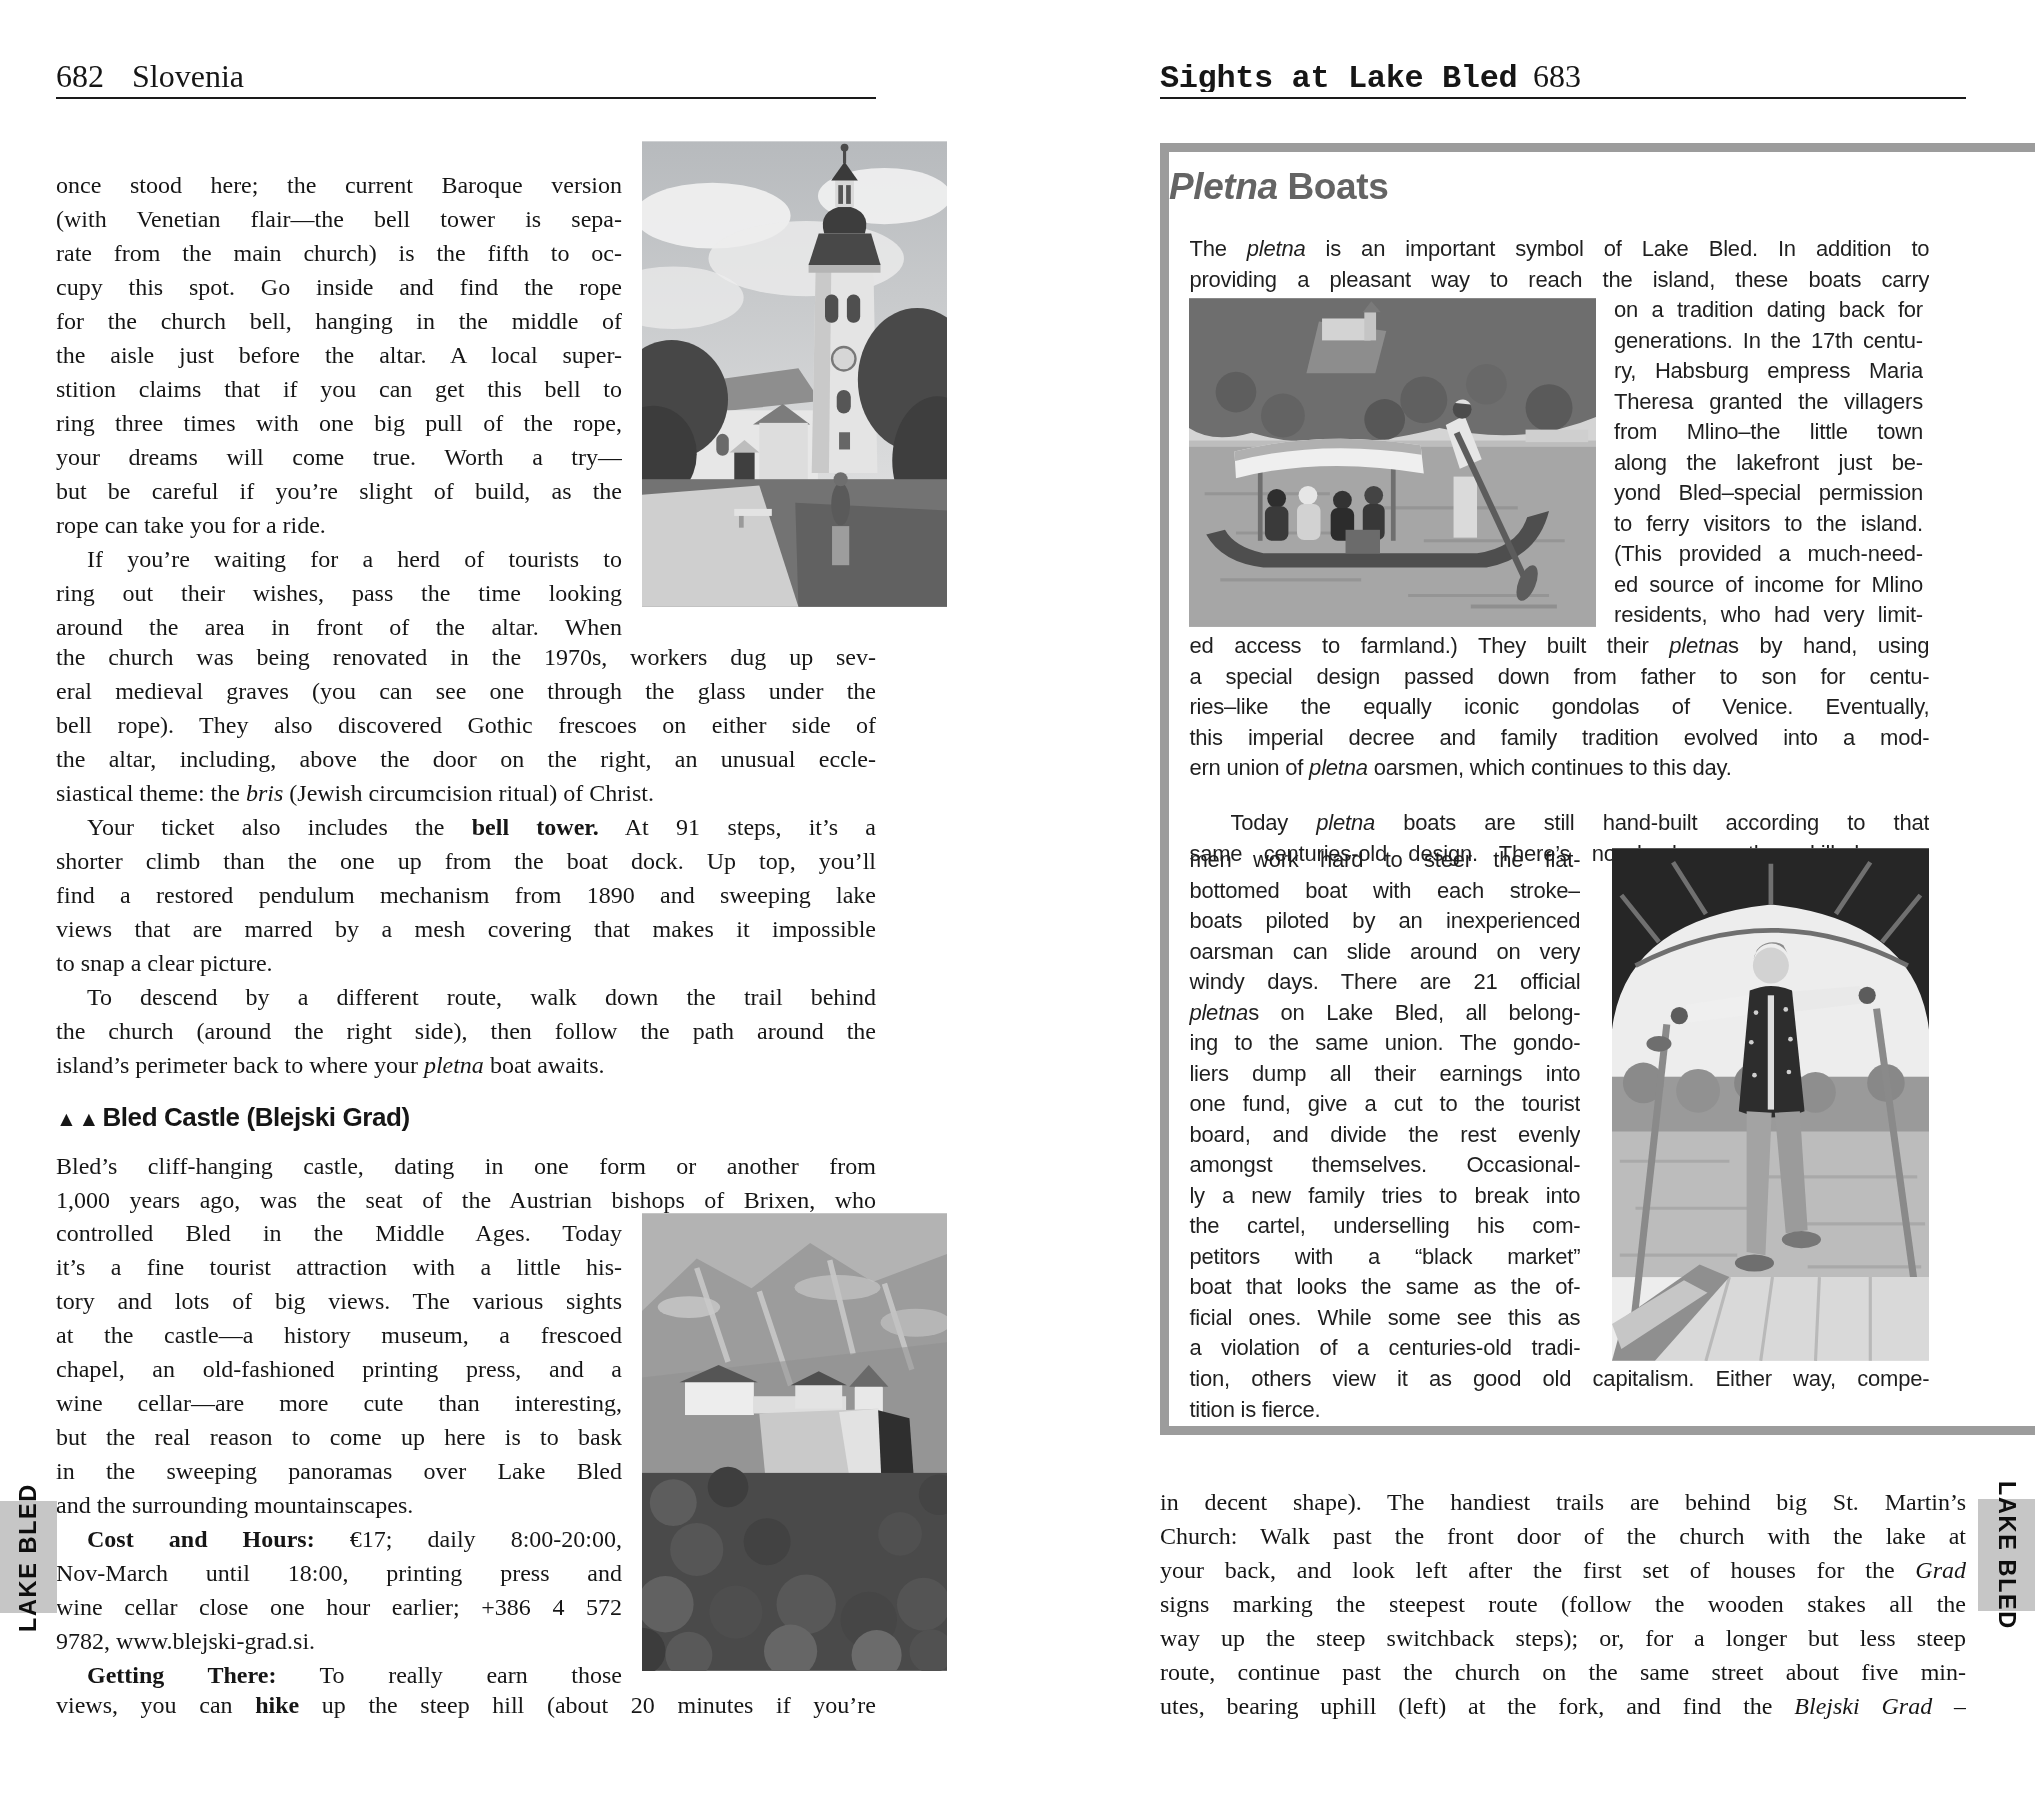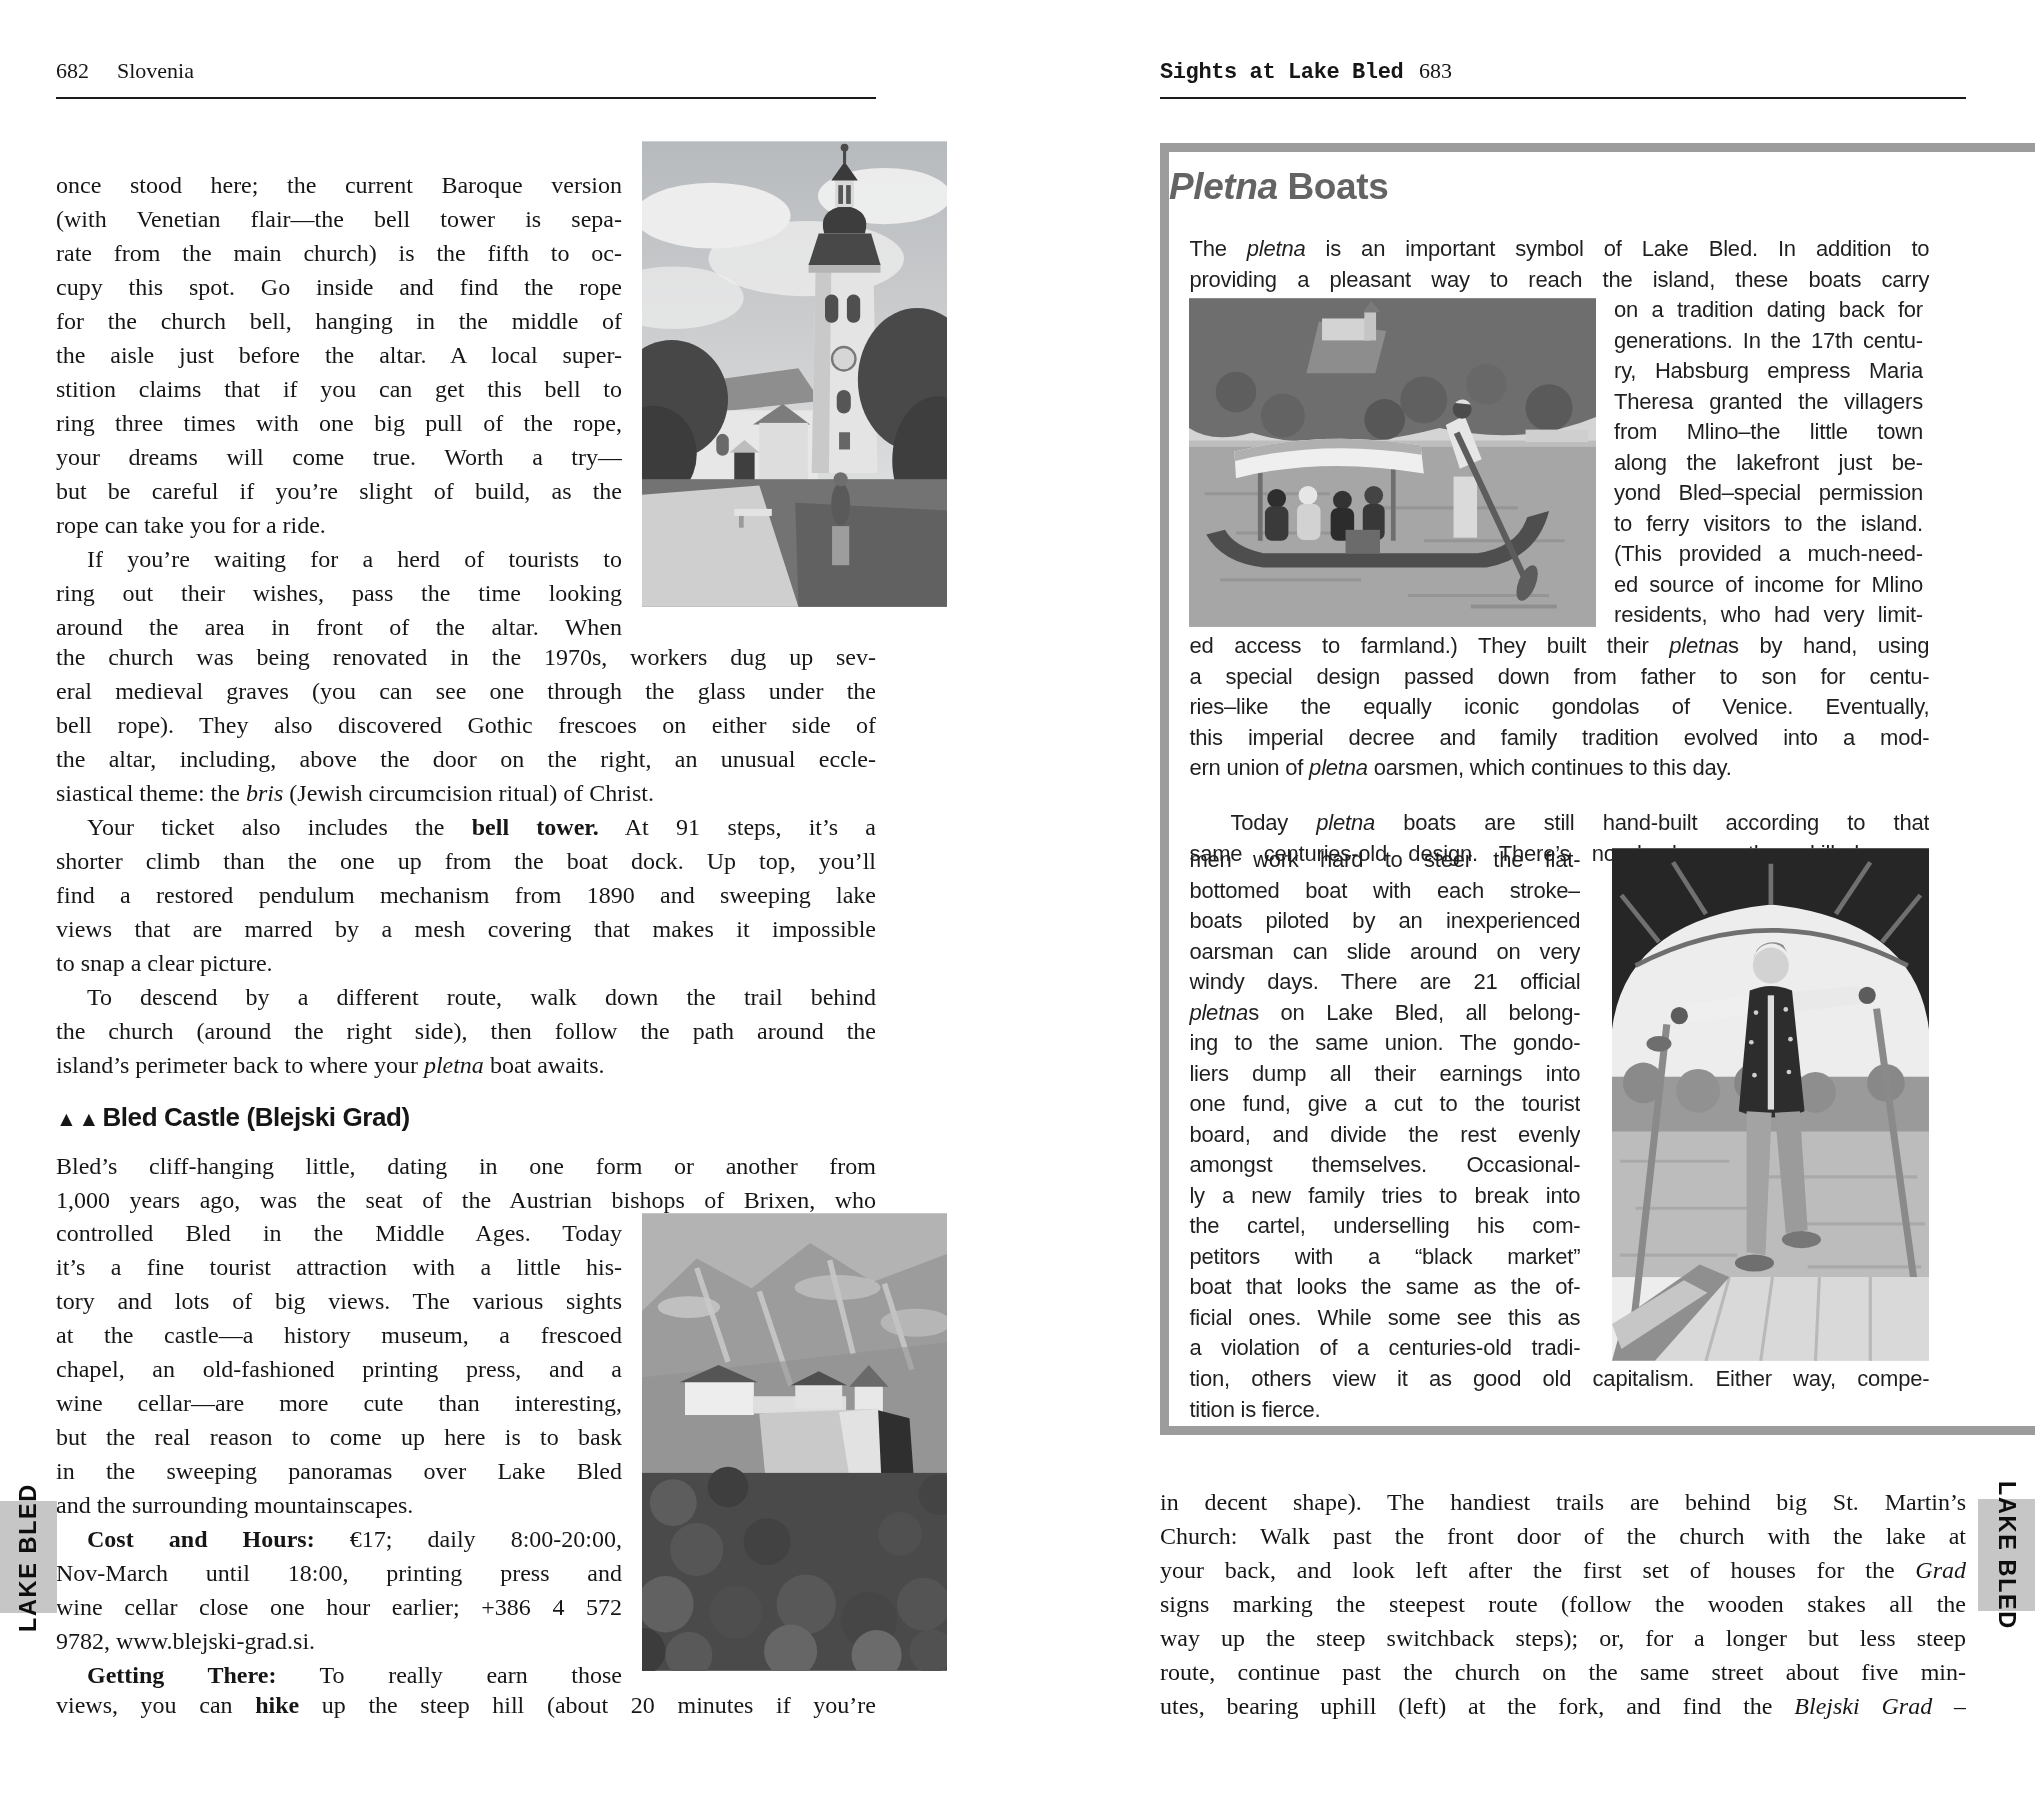--- a/index.html
+++ b/index.html
@@ -1,20 +1,20 @@
 <!DOCTYPE html>
 <html style="font-size:12.5px"><head>
 <meta charset="utf-8">
 <style>
   html,body{margin:0;padding:0;background:#fff;}
   #canvas{position:relative;width:2035px;height:1809px;background:#ffffff;overflow:hidden;
           font-family:"Liberation Serif",serif;color:#161616;}
   .abs{position:absolute;}
   
-  .hdr{font-size:22px;white-space:nowrap;}
+  .hdr{font-size:32px;white-space:nowrap;}
   .hdr .gap{margin-left:28px;}
   .hdr-right{text-align:right;}
   .hb{font-family:Liberation Mono, monospace;font-weight:700;letter-spacing:-0.4px;}
   .hn{font-family:Liberation Serif, serif;font-weight:400;}
   .gap2{margin-left:15.7px;}
   .rule{background:#1a1a1a;height:2.3px;}
   
   .serifl{font-size:24px;line-height:34px;}
   .tline{text-align:justify;text-align-last:justify;height:34px;overflow:hidden;}
   .serifl .tline{height:34px;}
@@ -82,21 +82,21 @@
       <div class="tline ind"><span>To descend by a different route, walk down the trail behind</span></div>
       <div class="tline"><span>the church (around the right side), then follow the path around the</span></div>
       <div class="tline last"><span>island’s perimeter back to where your </span><span class="i">pletna</span><span> boat awaits.</span></div>
     </div>
 
   <div class="abs sechead" style="left:56px;top:1102px;width:820px;">
       <div class="tline last"><span class="tri">▲▲</span><span>Bled Castle (Blejski Grad)</span></div>
     </div>
 
   <div class="abs serifl" style="left:56px;top:1149px;width:820px;">
-      <div class="tline"><span>Bled’s cliff-hanging little, dating in one form or another from</span></div>
+      <div class="tline"><span>Bled’s cliff-hanging castle, dating in one form or another from</span></div>
       <div class="tline"><span>1,000 years ago, was the seat of the Austrian bishops of Brixen, who</span></div>
     </div>
 
   <div class="abs serifl" style="left:56px;top:1216px;width:566px;">
       <div class="tline"><span>controlled Bled in the Middle Ages. Today</span></div>
       <div class="tline"><span>it’s a fine tourist attraction with a little his-</span></div>
       <div class="tline"><span>tory and lots of big views. The various sights</span></div>
       <div class="tline"><span>at the castle—a history museum, a frescoed</span></div>
       <div class="tline"><span>chapel, an old-fashioned printing press, and a</span></div>
       <div class="tline"><span>wine cellar—are more cute than interesting,</span></div>

